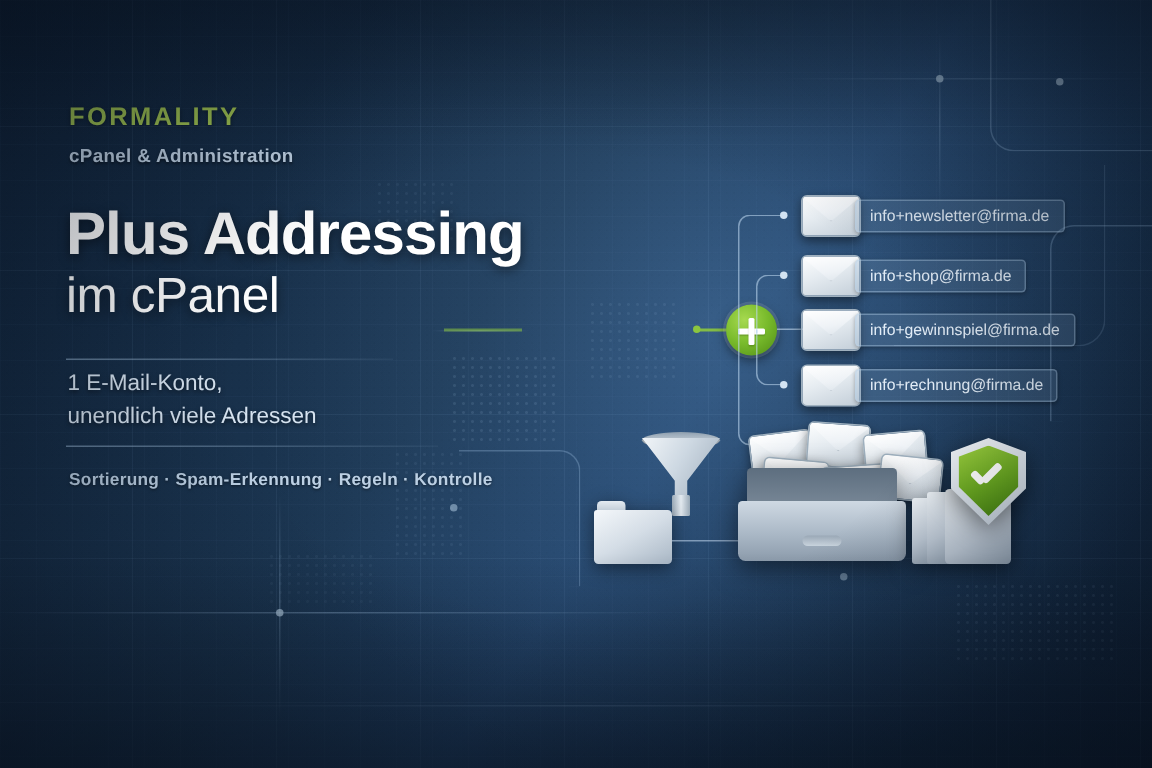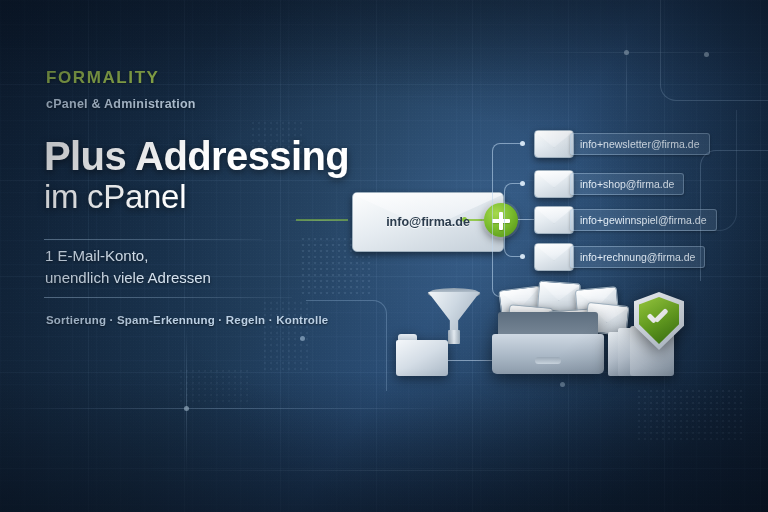--- a/index.html
+++ b/index.html
@@ -224,24 +224,20 @@
     <span>1 E-Mail-Konto,</span>
     <span>unendlich viele Adressen</span>
   </div>
 
   <div class="rule" style="left:44px;top:297px;width:248px;"></div>
 
   <div class="keywords">Sortierung · Spam-Erkennung · Regeln · Kontrolle</div>
 
   <div class="hline" style="left:288px;top:220px;width:64px;opacity:.8;"></div>
 
-  <div class="env env-main">
-    <div class="flap"></div>
-    <div class="label">info@firma.de</div>
-  </div>
 
   <div class="greenline" style="left:504px;top:219px;width:0px;"></div>
   <div class="greenline" style="left:505px;top:219px;width:0;"></div>
   <div class="greenline" style="left:503px;top:219px;width:0;"></div>
   <div class="greenline" style="left:506px;top:219px;width:0;"></div>
   <div class="greenline" style="left:504px;top:219px;width:0;"></div>
   <div class="greenline" style="left:456px;top:218px;width:0;"></div>
   <div class="greenline" style="left:504px;top:218.5px;width:0;"></div>
   <div class="greenline" style="left:503px;top:218px;width:0;"></div>
   <div class="greenline" style="left:505px;top:218px;width:0;"></div>

